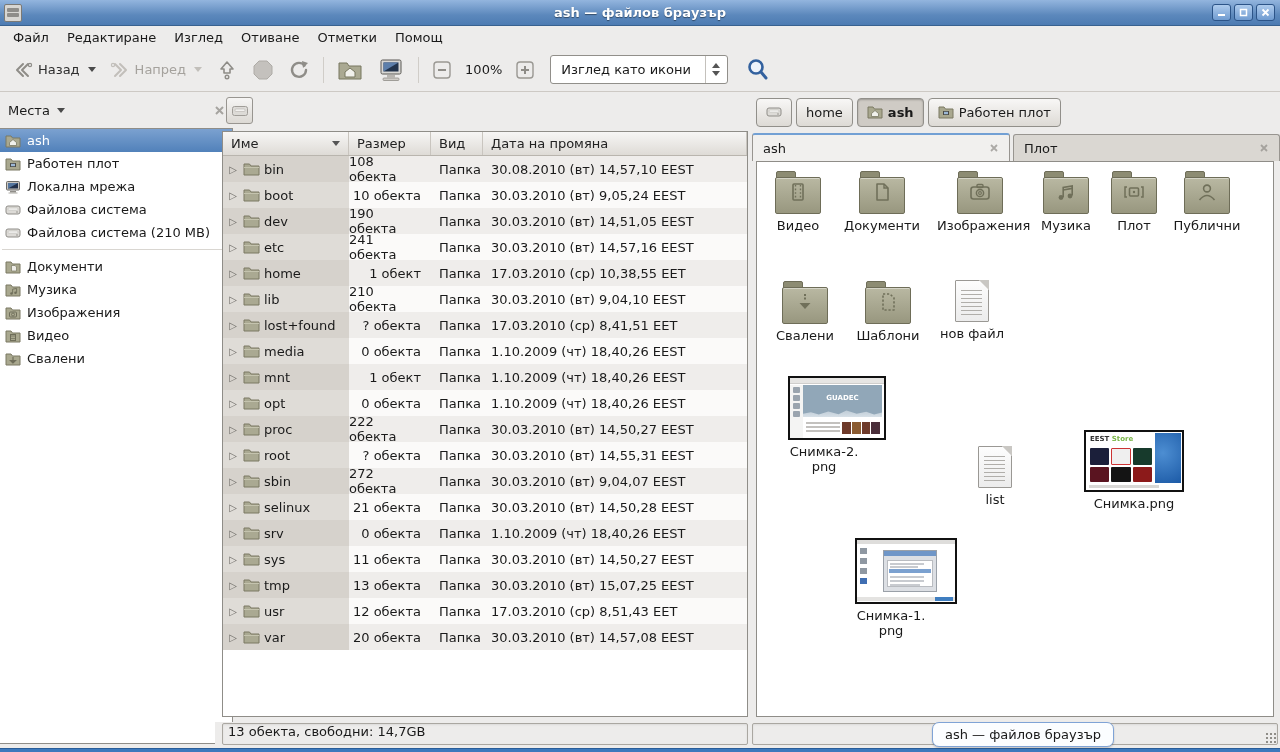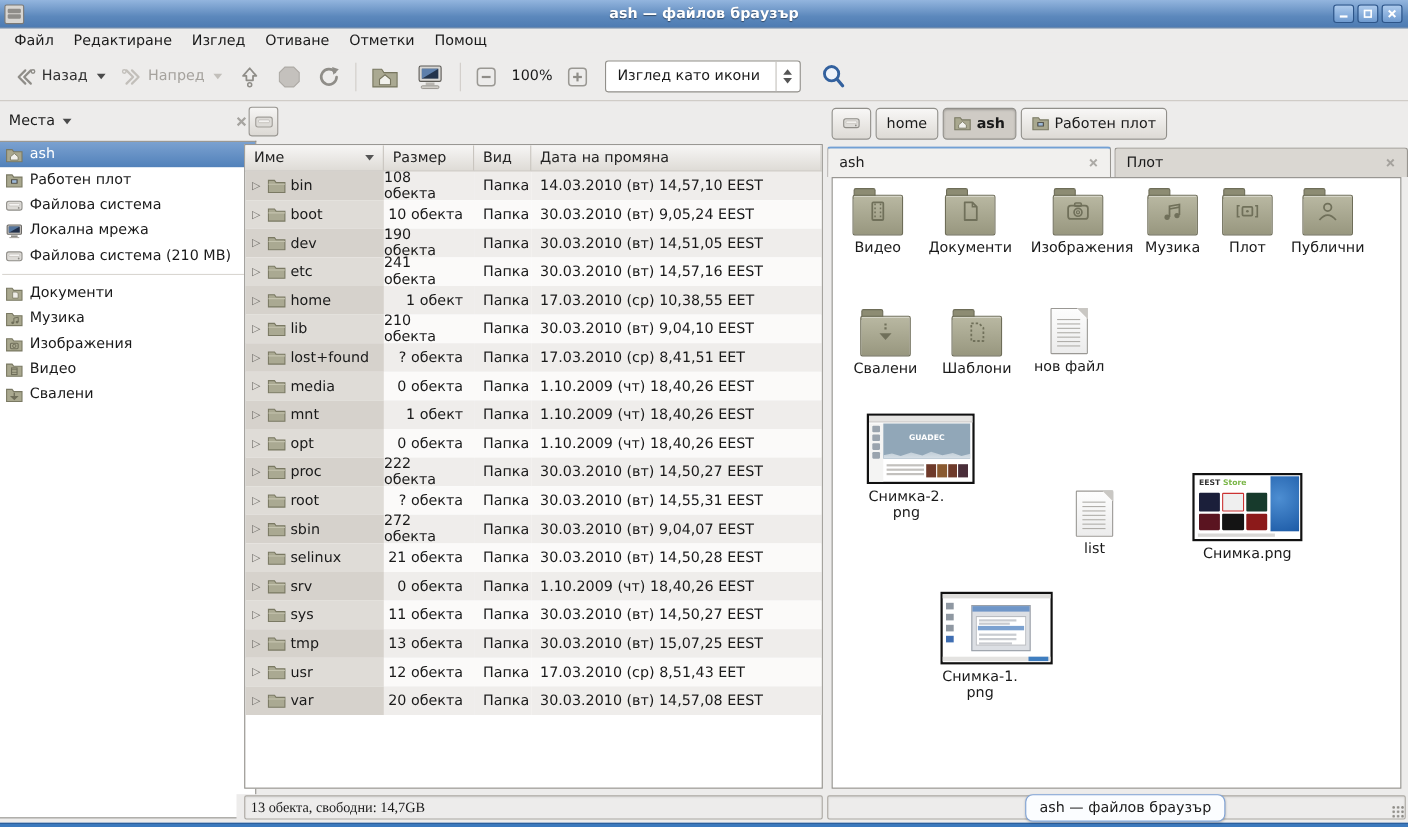--- a/index.html
+++ b/index.html
@@ -129,22 +129,22 @@
   .td-dialog{position:absolute;left:26px;top:10px;width:54px;height:42px;background:#dcdfe4;border:1px solid #9aa0a8;}
   .td-title{position:absolute;left:0;top:0;right:0;height:5px;background:#6f96c8;}
   .td-list{position:absolute;left:3px;top:9px;right:3px;bottom:4px;background:#fff;border:1px solid #b9bcc1;}
   .td-sel{position:absolute;left:1px;right:1px;top:8px;height:4px;background:#7ba1d0;}
   .td-line{position:absolute;left:2px;right:8px;height:2px;background:#c8cbd0;}
   .td-task{position:absolute;left:0;bottom:1px;right:0;height:4px;background:#e4e3e1;}
   .td-task i{position:absolute;right:2px;top:0;width:18px;height:4px;background:#3f7ec0;}
 
   
   .statusbar{position:absolute;left:215px;right:0;top:722px;height:26px;background:#edeceb;}
-  .status-box{position:absolute;top:1px;bottom:3px;border:1px solid #aaa7a1;border-radius:2px;display:flex;align-items:center;
-    box-shadow:inset 0 1px 2px rgba(0,0,0,.08);font-family:Liberation Serif, serif;}
+  .status-box{position:absolute;top:1px;bottom:3px;border:1px solid #aaa7a1;border-radius:2px;display:flex;align-items:flex-start;
+    box-shadow:inset 0 1px 2px rgba(0,0,0,.08);}
   .sb-main{left:7px;width:526px;padding-left:5px;}
   .sb-right{left:537px;right:2px;}
   .grip{position:absolute;right:3px;bottom:4px;width:12px;height:12px;
     background:radial-gradient(circle,#8f8d88 1px,transparent 1.3px);background-size:4px 4px;}
   .bottom-strip{position:absolute;left:0;right:0;bottom:0;height:4px;background:#3c79bd;border-top:1px solid #2a5d99;}
   .tooltip{position:absolute;left:932px;top:722px;height:25px;padding:0 12px;display:flex;align-items:center;
     background:#fbfdff;border:1px solid #7fa3d6;border-radius:7px;box-shadow:0 1px 2px rgba(0,0,0,.2);z-index:5;}
 </style>
 </head>
 <body>
@@ -317,47 +317,47 @@
               <path d="M1 2 h5 l1.5 2 H15 v9 H1 z" fill="#a9a88f" stroke="#7a7963" stroke-width="1"></path>
               <rect x="5" y="6" width="6" height="4" fill="#4a4a46"></rect>
               <rect x="6" y="6.8" width="4" height="2.4" fill="#9db8d6"></rect>
             </svg>
           </span>
           <span>Работен плот</span>
         </div>
         <div class="side-item">
           <span class="icn">
             <svg width="16" height="14" viewBox="0 0 16 14">
-              <rect x="1" y="3" width="14" height="8" rx="2" fill="#dddbd7" stroke="#8f8d88"></rect>
-              <rect x="3" y="5" width="10" height="2.2" rx="1" fill="#f5f4f2" stroke="#b7b4af" stroke-width=".5"></rect>
-              <circle cx="12" cy="9" r=".8" fill="#8f8d88"></circle>
-            </svg>
-          </span>
-          <span>Файлова система</span>
-        </div>
-        <div class="side-item">
-          <span class="icn">
-            <svg width="16" height="14" viewBox="0 0 16 14">
               <rect x="1.5" y="1.5" width="13" height="8.5" rx="1" fill="#c9c6c1" stroke="#6b6965"></rect>
               <rect x="3" y="3" width="10" height="5.5" fill="#22304a"></rect>
               <path d="M3 3 L13 3 L3 8.5 Z" fill="#54759e"></path>
               <rect x="5" y="11" width="6" height="1.5" fill="#8f8d88"></rect>
               <rect x="3.5" y="12.5" width="9" height="1" fill="#aaa7a2"></rect>
             </svg>
           </span>
           <span>Локална мрежа</span>
         </div>
         <div class="side-item">
           <span class="icn">
             <svg width="16" height="14" viewBox="0 0 16 14">
               <rect x="1" y="3" width="14" height="8" rx="2" fill="#dddbd7" stroke="#8f8d88"></rect>
               <rect x="3" y="5" width="10" height="2.2" rx="1" fill="#f5f4f2" stroke="#b7b4af" stroke-width=".5"></rect>
               <circle cx="12" cy="9" r=".8" fill="#8f8d88"></circle>
             </svg>
           </span>
+          <span>Файлова система</span>
+        </div>
+        <div class="side-item">
+          <span class="icn">
+            <svg width="16" height="14" viewBox="0 0 16 14">
+              <rect x="1" y="3" width="14" height="8" rx="2" fill="#dddbd7" stroke="#8f8d88"></rect>
+              <rect x="3" y="5" width="10" height="2.2" rx="1" fill="#f5f4f2" stroke="#b7b4af" stroke-width=".5"></rect>
+              <circle cx="12" cy="9" r=".8" fill="#8f8d88"></circle>
+            </svg>
+          </span>
           <span>Файлова система (210 MB)</span>
         </div>
         <div class="side-sep"></div>
         <div class="side-item">
           <span class="icn">
             <svg width="16" height="14" viewBox="0 0 16 14">
               <path d="M1 2 h5 l1.5 2 H15 v9 H1 z" fill="#a9a88f" stroke="#7a7963" stroke-width="1"></path>
               <path d="M6.5 5.5 h3.5 l1.5 1.5 v4 h-5 z" fill="#eeede8" stroke="#7a7963" stroke-width=".7"></path>
             </svg>
           </span>
@@ -438,21 +438,21 @@
               <span class="icn">
                 <svg width="17" height="14" viewBox="0 0 17 14">
                   <path d="M1 2 h5.5 l1.5 2 H16 v9 H1 z" fill="#aaa992" stroke="#7a7963" stroke-width="1"></path>
                   <path d="M1 5.5 h15" stroke="#c4c3ae" stroke-width="1"></path>
                 </svg>
               </span>
               <span>bin</span>
             </div>
             <div class="cell c-size" style="width:82px">108 обекта</div>
             <div class="cell c-type" style="width:52px">Папка</div>
-            <div class="cell c-date" style="flex:1">14.03.2010 (вт) 14,57,10 EEST</div>
+            <div class="cell c-date" style="flex:1">30.08.2010 (вт) 14,57,10 EEST</div>
           </div>
           <div class="tree-row r-odd">
             <div class="c-name" style="width:126px">
               <span class="expander">▷</span>
               <span class="icn">
                 <svg width="17" height="14" viewBox="0 0 17 14">
                   <path d="M1 2 h5.5 l1.5 2 H16 v9 H1 z" fill="#aaa992" stroke="#7a7963" stroke-width="1"></path>
                   <path d="M1 5.5 h15" stroke="#c4c3ae" stroke-width="1"></path>
                 </svg>
               </span>

